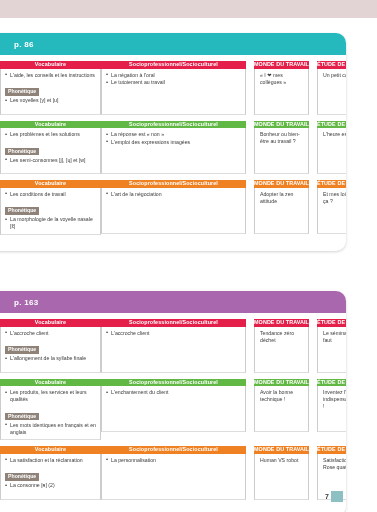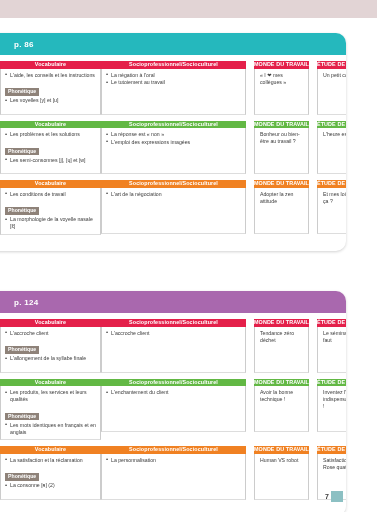--- a/index.html
+++ b/index.html
@@ -198,21 +198,21 @@
               <div class="blk-head" style="background: rgb(240, 129, 34);">ÉTUDE DE CAS-Médiation</div>
               <div class="blk-body">
                 <div class="plain">Et mes loisirs dans tout ça ?</div>
               </div>
             </div>
           </div>
         </div>
       </div>
       <div class="section" style="top: 273px;">
         <div class="section-header" style="background: rgb(169, 104, 174);">
-          <span class="ptitle">p. 124</span>
+          <span class="ptitle">p. 163</span>
         </div>
         <div class="section-body">
           <div class="unit-row">
             <div class="pair">
               <div class="blk c-voc">
                 <div class="blk-head" style="background: rgb(228, 32, 74);">Vocabulaire</div>
                 <div class="blk-body"><div class="li">L'accroche client</div><div class="phon">Phonétique</div><div class="li">L'allongement de la syllabe finale</div></div>
               </div>
               <div class="blk c-soc">
                 <div class="blk-head" style="background: rgb(228, 32, 74);">Socioprofessionnel/Socioculturel</div>

